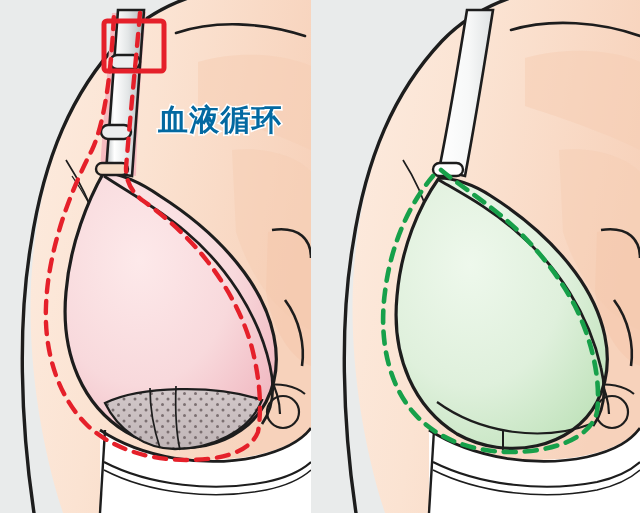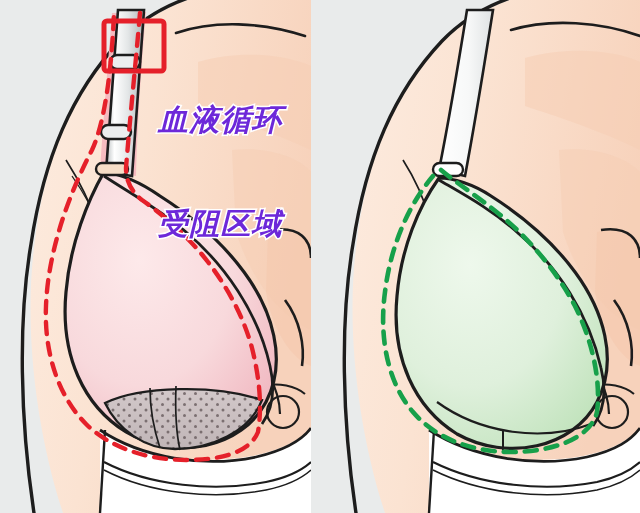--- a/index.html
+++ b/index.html
@@ -40,28 +40,27 @@
     left: 311px;
     width: 14px;
     height: 513px;
     background: #e9ebeb;
   }
 
   
   .callout {
     position: absolute;
     font-weight: 700;
-    color: #6d28d9;
+    color: #0369a1;
     letter-spacing: 0.04em;
     line-height: 1.16;
     -webkit-text-stroke: 3px #ffffff;
     paint-order: stroke fill;
     white-space: pre;
     pointer-events: none;
-    font-style: italic;
   }
 
   #callout-left {
     left: 158px;
     top: 33px;
     font-size: 30px;
     text-align: left;
   }
   #callout-left .line { display: block; }
 </style>
@@ -181,21 +180,20 @@
                C260,380 262,408 258,432
                C250,452 222,460 186,460
                C148,460 110,448 86,424
                C58,396 44,352 46,306
                C48,252 68,196 92,150
                C106,120 112,62 114,13" fill="none" stroke="#e5202a" stroke-width="4.4" stroke-dasharray="12 9" stroke-linecap="round"></path>
     </svg>
 
     <div class="callout" id="callout-left">
       <span class="line">血液循环</span>
-      <span class="line">受阻区域</span>
     </div>
   </div>
 
   <div class="divider"></div>
 
   <div class="panel" id="panel-right">
     <svg class="panel-svg" viewBox="0 0 315 513" preserveAspectRatio="none">
       <defs>
         <linearGradient id="skinGradR" x1="0" y1="0" x2="1" y2="0.35">
           <stop offset="0%" stop-color="#fdece0"></stop>

